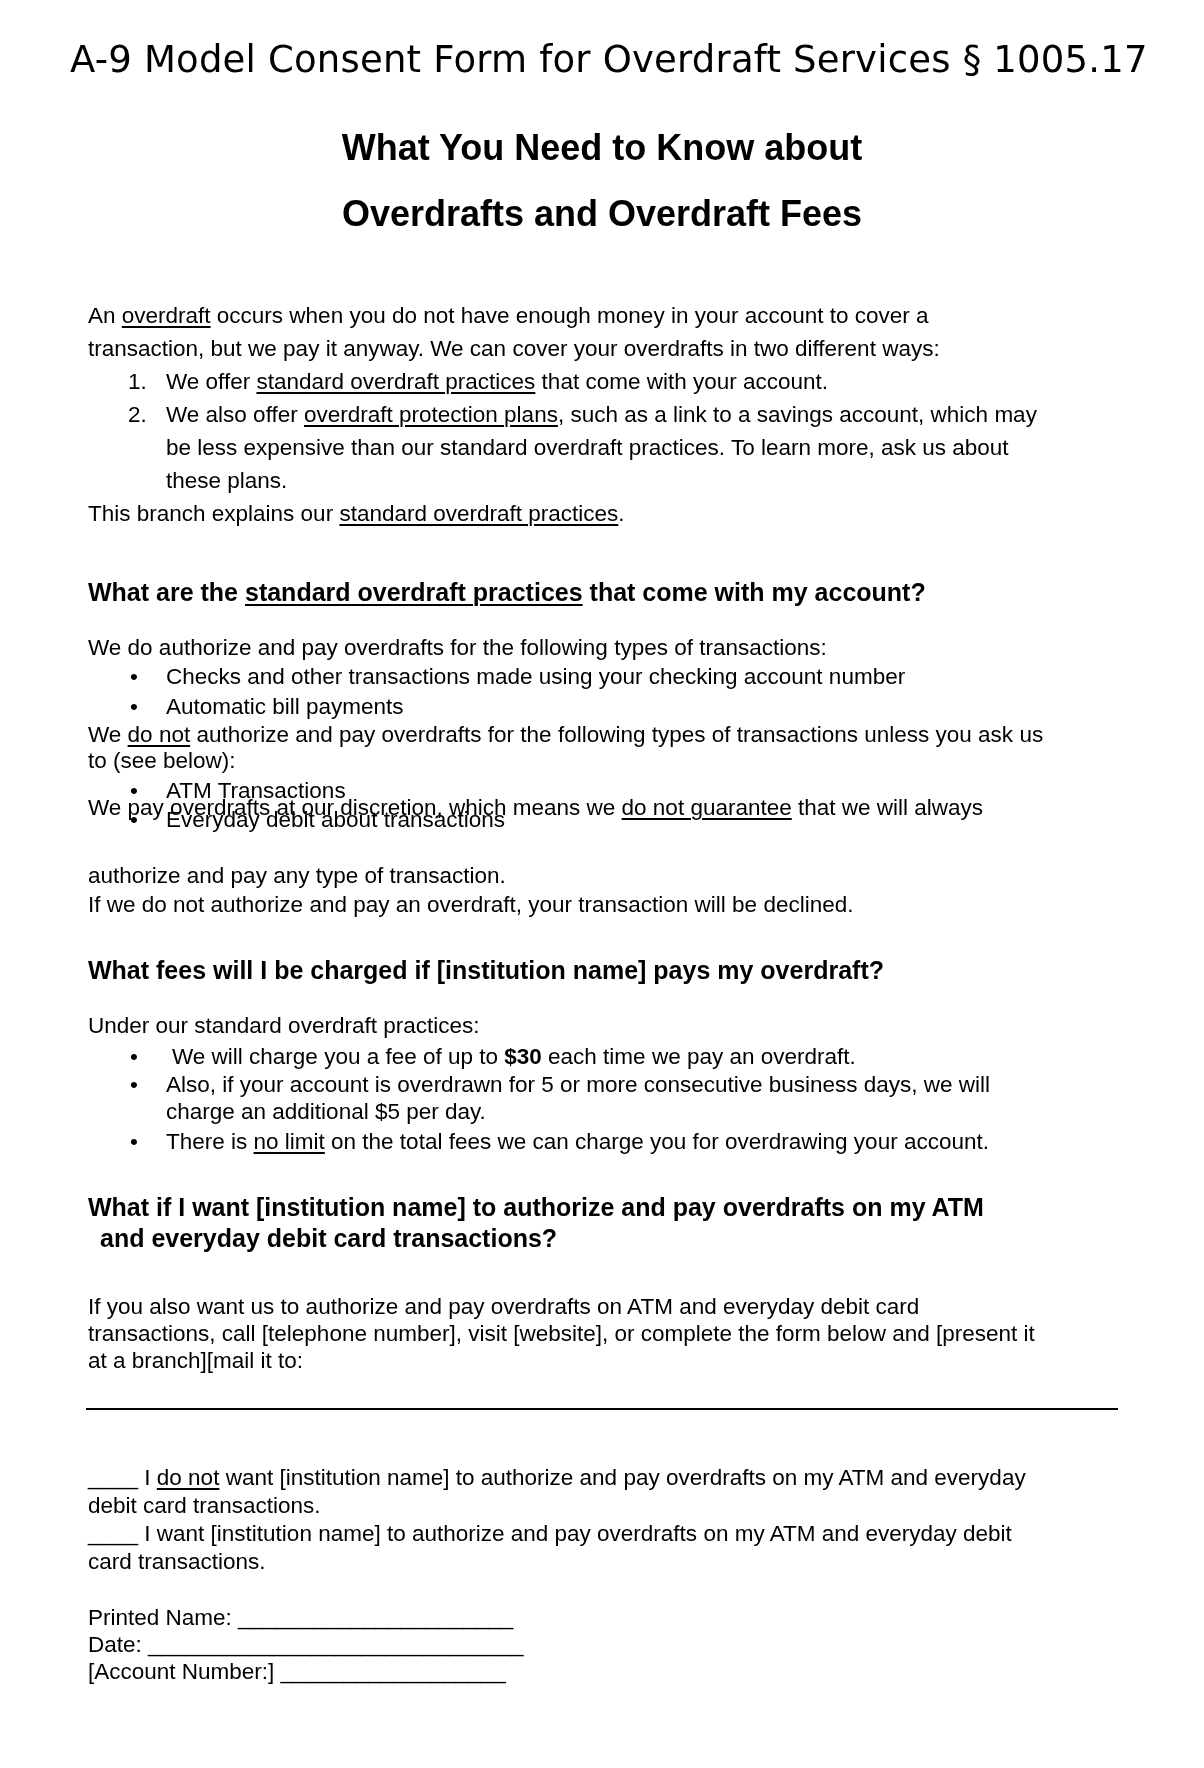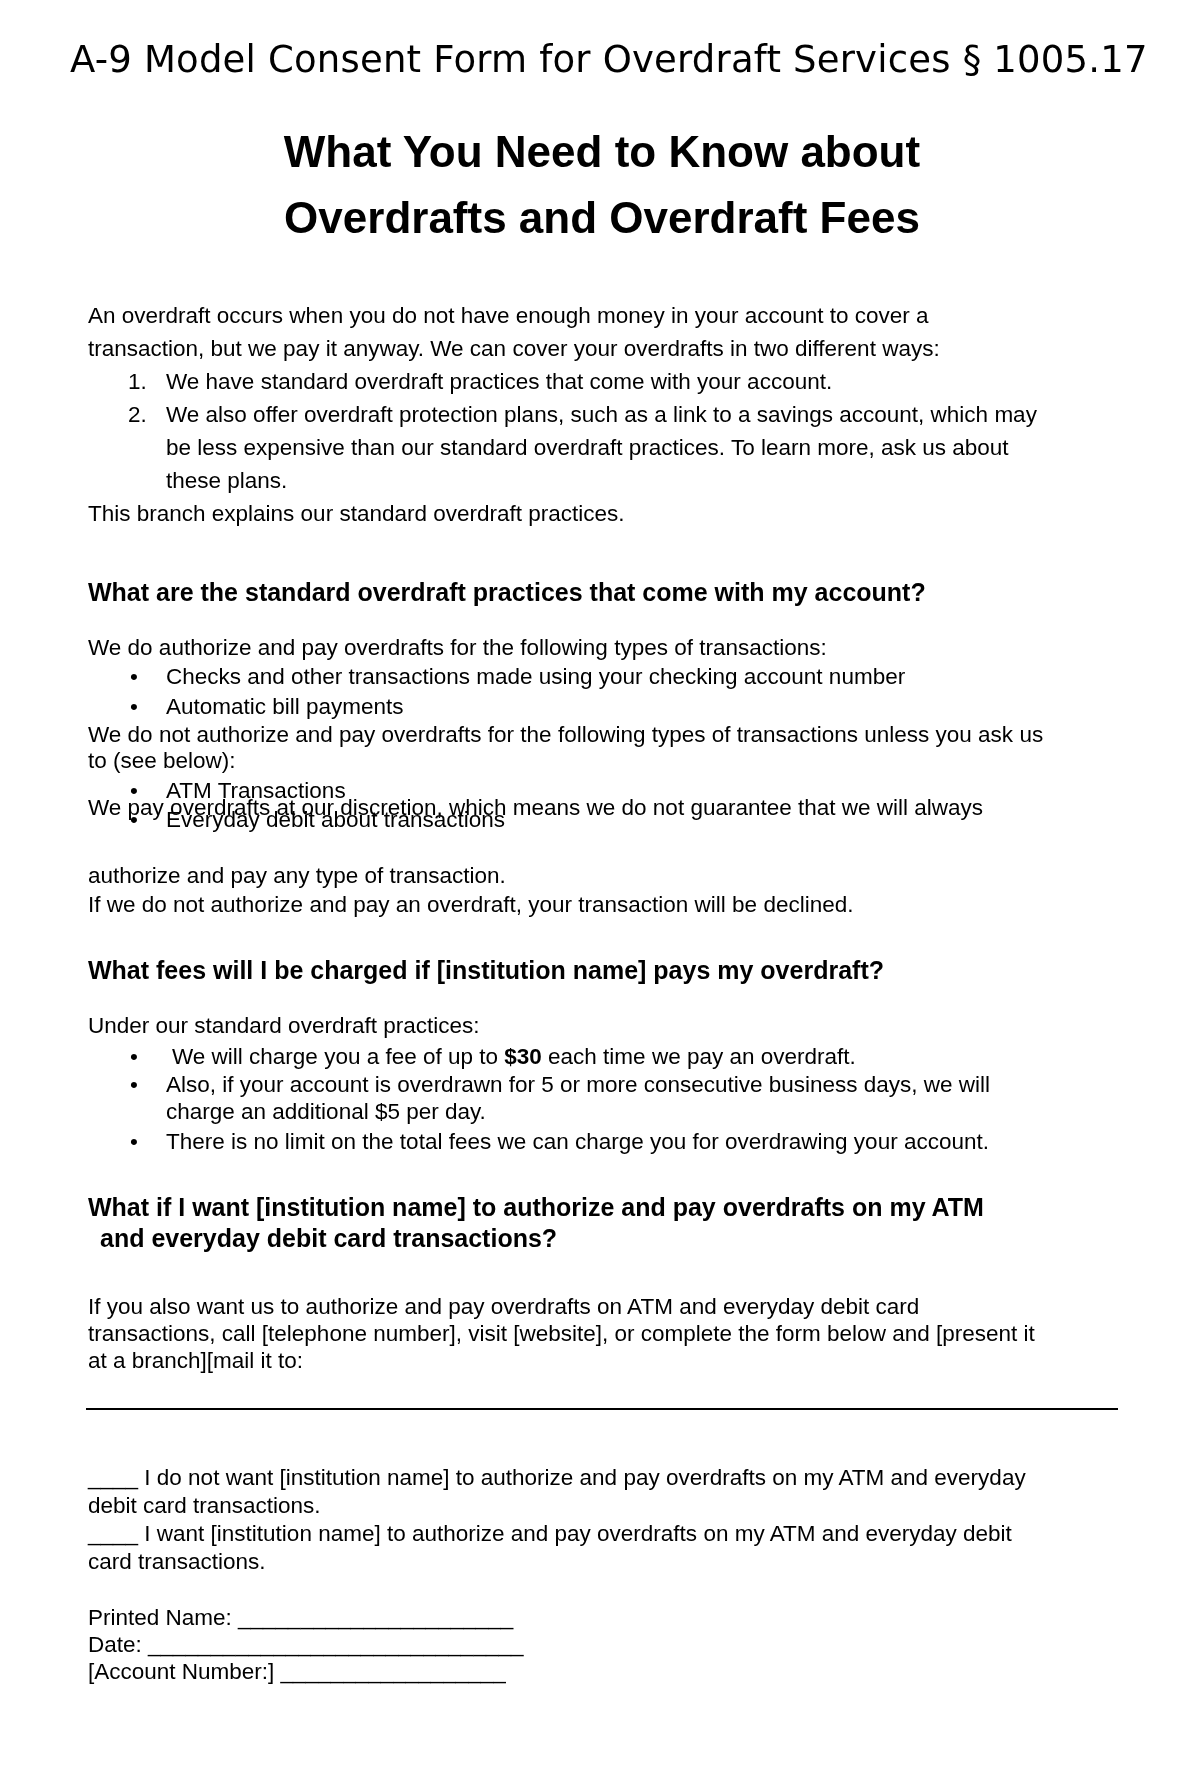--- a/index.html
+++ b/index.html
@@ -1,38 +1,38 @@
 <!DOCTYPE html>
 <html><head>
 <meta charset="utf-8">
 <style>
   html, body { margin:0; padding:0; background:#ffffff; }
   body { width:1204px; height:1768px; position:relative; overflow:hidden; color:#000; }
   .doc-header { position:absolute; left:70px; top:38px; font-family:"DejaVu Sans", sans-serif; font-size:37px; letter-spacing:0.2px; white-space:nowrap; }
-  .title { position:absolute; left:0; width:1204px; text-align:center; font-family:"Liberation Sans", sans-serif; font-weight:bold; font-size:44px; white-space:nowrap; line-height:1; }
+  .title { position:absolute; left:0; width:1204px; text-align:center; font-family:"Liberation Sans", sans-serif; font-weight:bold; font-size:36px; white-space:nowrap; line-height:1; }
   .line { position:absolute; font-family:"Liberation Sans", sans-serif; font-size:22.5px; white-space:nowrap; line-height:1; }
   .h { position:absolute; font-family:"Liberation Sans", sans-serif; font-weight:bold; font-size:25px; white-space:nowrap; line-height:1; }
-  .u { text-decoration-thickness:2px; text-underline-offset:3px; }
+  .u { text-decoration:underline; text-decoration-thickness:2px; text-underline-offset:3px; }
   .b { font-weight:bold; }
   .marker { position:absolute; font-family:"Liberation Sans", sans-serif; font-size:22.5px; line-height:1; }
   .rule { position:absolute; left:86px; width:1032px; top:1408px; height:2px; background:#000; }
 </style>
 </head>
 <body>
 
 <div class="doc-header">A-9 Model Consent Form for Overdraft Services § 1005.17</div>
 
 <div class="title" style="top:130px">What You Need to Know about</div>
 <div class="title" style="top:196px">Overdrafts and Overdraft Fees</div>
 
 <div class="line" style="left:88px;top:305px"><span>An </span><span class="u">overdraft</span><span> occurs when you do not have enough money in your account to cover a</span></div>
 <div class="line" style="left:88px;top:338px">transaction, but we pay it anyway. We can cover your overdrafts in two different ways:</div>
 
 <span class="marker" style="left:128px;top:371px">1.</span>
-<div class="line" style="left:166px;top:371px"><span>We have </span><span class="u">standard overdraft practices</span><span> that come with your account.</span></div>
+<div class="line" style="left:166px;top:371px"><span>We offer </span><span class="u">standard overdraft practices</span><span> that come with your account.</span></div>
 
 <span class="marker" style="left:128px;top:404px">2.</span>
 <div class="line" style="left:166px;top:404px"><span>We also offer </span><span class="u">overdraft protection plans</span><span>, such as a link to a savings account, which may</span></div>
 <div class="line" style="left:166px;top:437px">be less expensive than our standard overdraft practices. To learn more, ask us about</div>
 <div class="line" style="left:166px;top:470px">these plans.</div>
 
 <div class="line" style="left:88px;top:503px"><span>This branch explains our </span><span class="u">standard overdraft practices</span><span>.</span></div>
 
 <div class="h" style="left:88px;top:580px"><span>What are the </span><span class="u">standard overdraft practices</span><span> that come with my account?</span></div>
 

